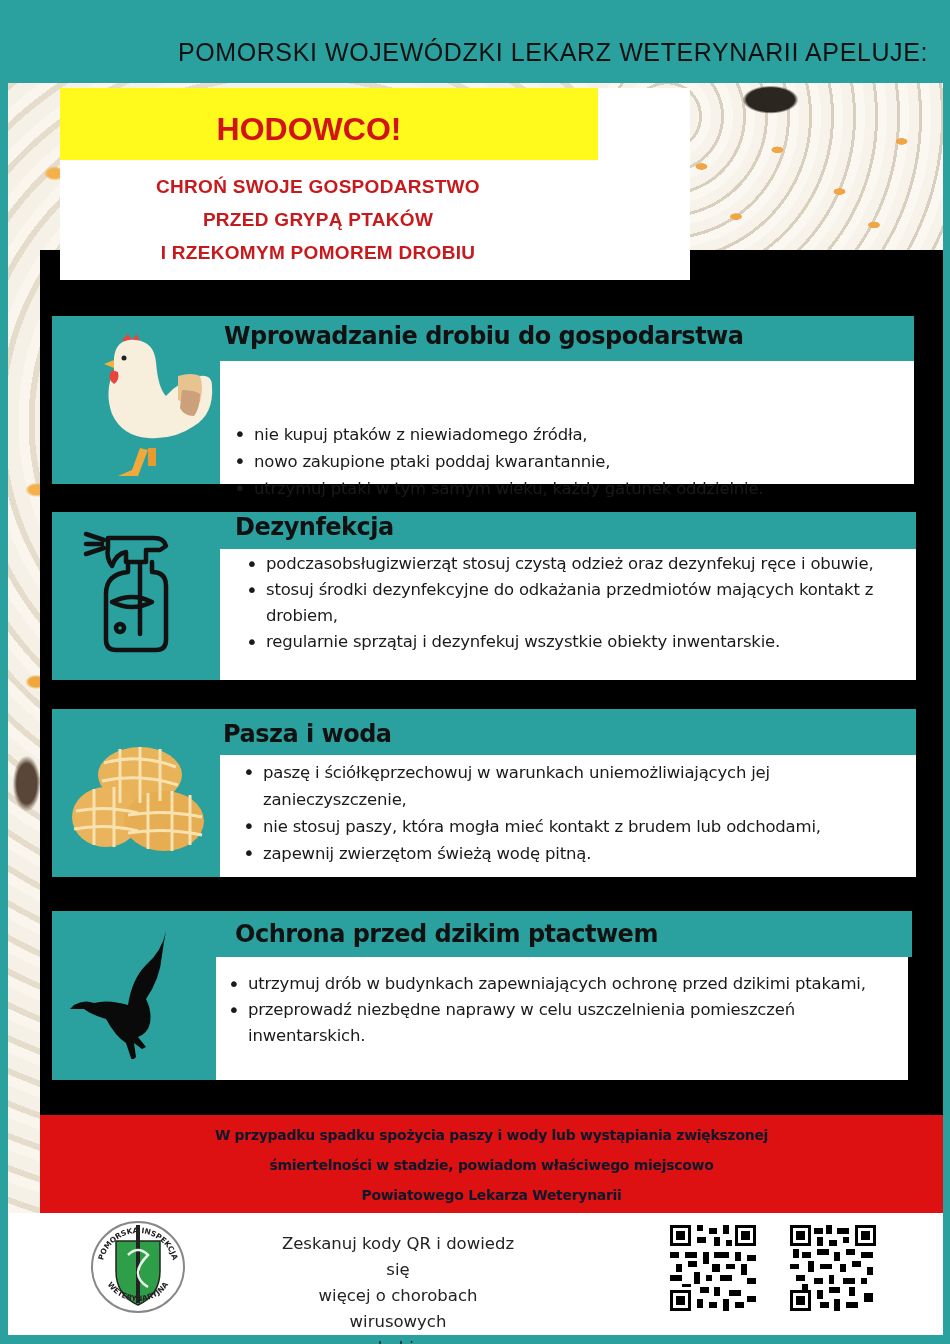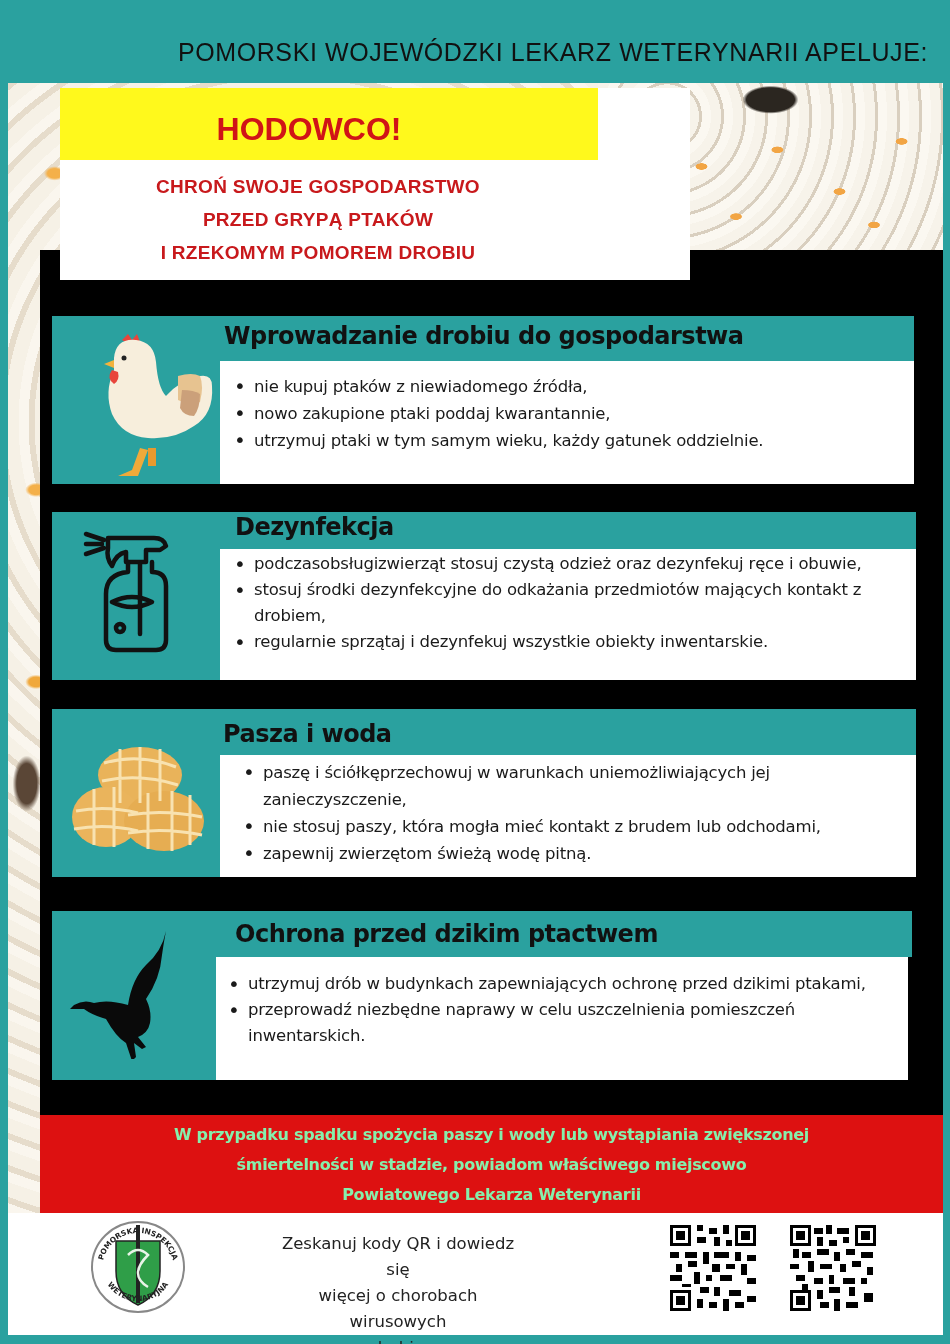--- a/index.html
+++ b/index.html
@@ -38,21 +38,21 @@
   .sec-icon-bg { position: absolute; left: 0; top: 0; background: #2aa19f; }
   .sec-head { position: absolute; background: #2aa19f; }
   .sec-title { position: absolute; font-family: "DejaVu Sans", sans-serif; font-weight: bold; font-size: 24px; color: #111; letter-spacing: -0.5px; }
   .sec-body { position: absolute; background: #fff; }
   .sec-body ul { list-style: none; }
   .sec-body li { position: relative; font-family: "DejaVu Sans", sans-serif; font-size: 16.5px; color: #1a1a1a; padding-left: 24px; letter-spacing: -0.2px; }
   .sec-body li::before { content: "•"; position: absolute; left: 4px; top: 0; font-size: 20px; line-height: inherit; }
   .icon-svg { position: absolute; }
 
   #alert { left: 40px; top: 1115px; width: 903px; height: 98px; background: #dd1111; display: flex; flex-direction: column; align-items: center; justify-content: center; padding-top: 2px; }
-  #alert span { font-family: "DejaVu Sans", sans-serif; font-weight: bold; font-size: 16px; line-height: 30px; color: #86efac; letter-spacing: -0.3px; }
+  #alert span { font-family: "DejaVu Sans", sans-serif; font-weight: bold; font-size: 14px; line-height: 30px; color: #0f172a; letter-spacing: -0.3px; }
   #footer { left: 8px; top: 1213px; width: 935px; height: 122px; background: #fff; }
   #footer-text { position: absolute; left: 265px; top: 18px; width: 250px; text-align: center; font-family: "DejaVu Sans", sans-serif; font-size: 16.5px; line-height: 26px; color: #222; }
   #logo { position: absolute; left: 80px; top: 6px; width: 100px; height: 95px; }
   .qr { position: absolute; top: 12px; width: 86px; height: 86px; }
 </style>
 </head>
 <body>
 
 <div id="header-title" class="abs">POMORSKI WOJEWÓDZKI LEKARZ WETERYNARII APELUJE:</div>
 
@@ -71,21 +71,21 @@
     <span>I RZEKOMYM POMOREM DROBIU</span>
   </div>
 </div>
 
 <div class="section" style="top:316px; width:862px; height:168px;">
   <div class="sec-icon-bg" style="width:170px; height:168px;"></div>
   <div class="sec-head" style="left:168px; top:0; width:694px; height:45px;"></div>
   <div class="sec-title" style="left:172px; top:6px;">Wprowadzanie drobiu do gospodarstwa</div>
   <div class="sec-body" style="left:168px; top:45px; width:694px; height:123px; padding-top:12px; padding-left:10px;">
     <ul>
-      <li style="line-height:27px;">nie kupuj ptaków z niewiadomego źródła,</li>
+      <li style="line-height:27px;margin-top:48px;">nie kupuj ptaków z niewiadomego źródła,</li>
       <li style="line-height:27px;">nowo zakupione ptaki poddaj kwarantannie,</li>
       <li style="line-height:27px;">utrzymuj ptaki w tym samym wieku, każdy gatunek oddzielnie.</li>
     </ul>
   </div>
   <svg class="icon-svg" style="left:22px; top:14px;" width="140" height="150" viewBox="0 0 140 150">
     <path d="M48 10 l6 -6 l4 6 l5 -6 l3 8 l-4 6 z" fill="#e8453c"></path>
     <path d="M40 28 q2 -20 22 -18 q18 2 20 22 q2 26 10 34 q14 -16 34 -20 q12 -2 12 10 q2 28 -18 40 q-20 14 -46 12 q-26 -2 -36 -24 q-8 -22 2 -44 z" fill="#f7eedc"></path>
     <path d="M104 46 q14 -4 22 0 q4 10 0 26 q-10 4 -22 -2 z" fill="#e7c390"></path>
     <path d="M108 60 q12 0 18 4 q0 14 -6 22 q-10 0 -14 -8 z" fill="#cba07a"></path>
     <path d="M30 34 l10 -4 l0 8 z" fill="#f2b33d"></path>
@@ -93,21 +93,21 @@
     <circle cx="50" cy="28" r="2.5" fill="#222"></circle>
     <path d="M66 118 l-8 22 l-14 6 l20 0 l10 -26 z" fill="#f0aa3a"></path>
     <path d="M74 118 l0 18 l8 0 l0 -18 z" fill="#e89a2e"></path>
   </svg>
 </div>
 
 <div class="section" style="top:512px; width:864px; height:168px;">
   <div class="sec-icon-bg" style="width:170px; height:168px;"></div>
   <div class="sec-head" style="left:168px; top:0; width:696px; height:37px;"></div>
   <div class="sec-title" style="left:183px; top:1px;">Dezynfekcja</div>
-  <div class="sec-body" style="left:168px; top:37px; width:696px; height:131px; padding-top:2px; padding-left:10px;">
+  <div class="sec-body" style="left:168px; top:37px; width:696px; height:131px; padding-top:2px; padding-left:22px;">
     <ul>
       <li style="line-height:26px; width:640px;">podczasobsługizwierząt stosuj czystą odzież oraz dezynfekuj ręce i obuwie,</li>
       <li style="line-height:26px; width:640px;">stosuj środki dezynfekcyjne do odkażania przedmiotów mających kontakt z drobiem,</li>
       <li style="line-height:26px;">regularnie sprzątaj i dezynfekuj wszystkie obiekty inwentarskie.</li>
     </ul>
   </div>
   <svg class="icon-svg" style="left:30px; top:16px;" width="100" height="130" viewBox="0 0 100 130" fill="none" stroke="#111" stroke-width="4.5" stroke-linecap="round" stroke-linejoin="round">
     <path d="M4 6 l18 6 M4 16 l16 0 M4 26 l18 -6"></path>
     <path d="M26 10 h46 q10 0 12 8 l-6 4 h-14 v12 h-20 v-10 q-10 2 -14 14 q-6 -8 -4 -18 z"></path>
     <path d="M46 34 v10 q-22 2 -22 22 v46 q0 10 10 10 h40 q10 0 10 -10 v-54 q0 -14 -14 -14 v-10"></path>

